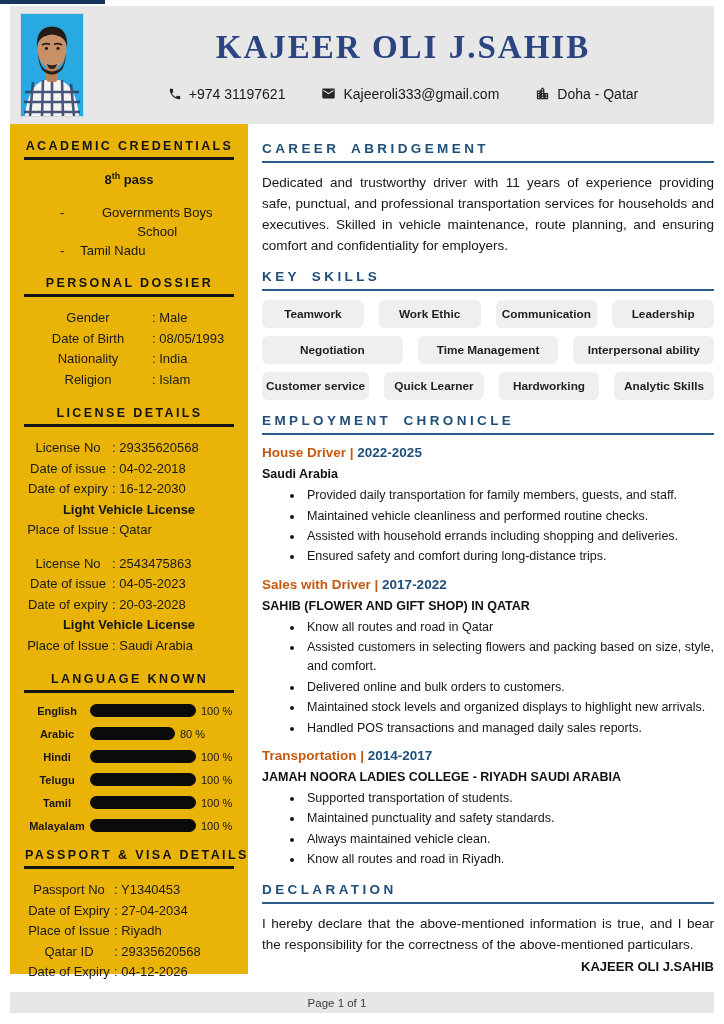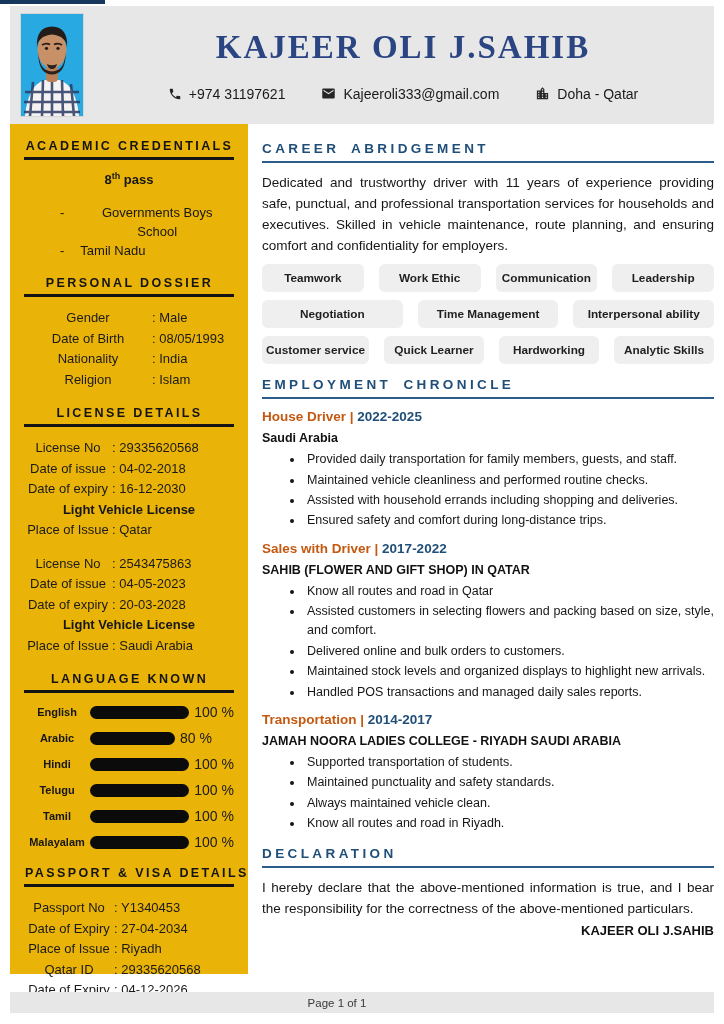--- a/index.html
+++ b/index.html
@@ -39,21 +39,21 @@
   .kv.w128 .k { width:128px; }
   .kv.w88  .k { width:88px; }
   .kv.w90  .k { width:90px; }
   .kv .v { white-space:nowrap; }
   .lic-block { margin-bottom:13px; }
   .lic-note { font-size:13px; font-weight:bold; line-height:20.5px; }
 
   .lang { display:flex; align-items:center; margin:10px 0; }
   .lang .ln { width:66px; flex:none; font-size:11px; font-weight:bold; }
   .lang .fill { height:13px; background:#0B0B0B; border-radius:7px; }
-  .lang .pct { font-size:14px; margin-left:5px; color:#1a1a1a; white-space:nowrap; }
+  .lang .pct { font-size:11px; margin-left:5px; color:#1a1a1a; white-space:nowrap; }
 
   
   .main { position:absolute; left:262px; top:138px; width:452px; }
   .main-h { font-size:13.5px; font-weight:bold; letter-spacing:3.4px; word-spacing:5px;
     color:#1F4E79; border-bottom:2.5px solid #2E5C8A; padding-bottom:5px; margin:13px 0 9px; white-space:nowrap; }
   .main-h.first { margin-top:3px; }
   .para { font-size:13.5px; line-height:1.56; text-align:justify; color:#161616; }
 
   .pillrow { display:flex; gap:15px; margin:8px 0; }
   .pill { flex:1; background:#F0EFEF; border-radius:6px; padding:7px 4px; text-align:center;
@@ -269,20 +269,21 @@
           <span class="k">Date of Expiry</span>
           <span class="v">04-12-2026</span>
         </div>
       </div>
   </div>
 
   <div class="main">
     <div class="main-h first">CAREER ABRIDGEMENT</div>
     <div class="para">Dedicated and trustworthy driver with 11 years of experience providing safe, punctual, and professional transportation services for households and executives. Skilled in vehicle maintenance, route planning, and ensuring comfort and confidentiality for employers.</div>
 
+    <div class="main-h">KEY SKILLS</div>
     <div id="skills">
         <div class="pillrow">
           <span class="pill">Teamwork</span>
           <span class="pill">Work Ethic</span>
           <span class="pill">Communication</span>
           <span class="pill">Leadership</span>
         </div>
         <div class="pillrow">
           <span class="pill">Negotiation</span>
           <span class="pill">Time Management</span>

